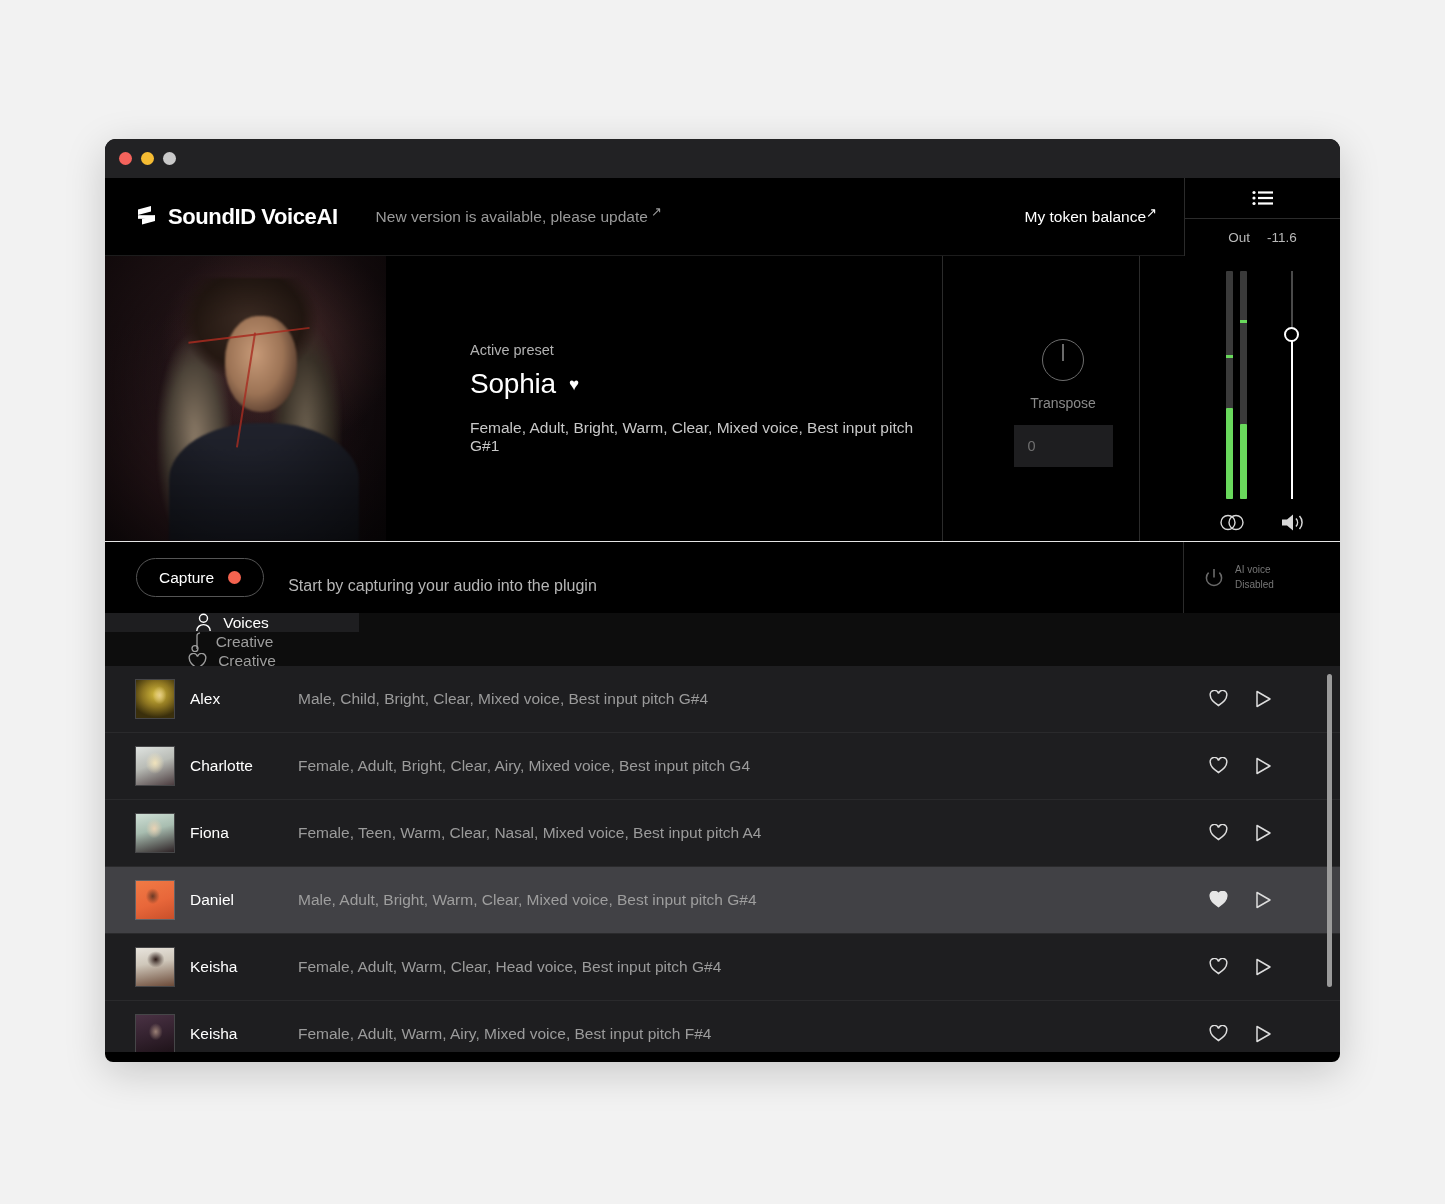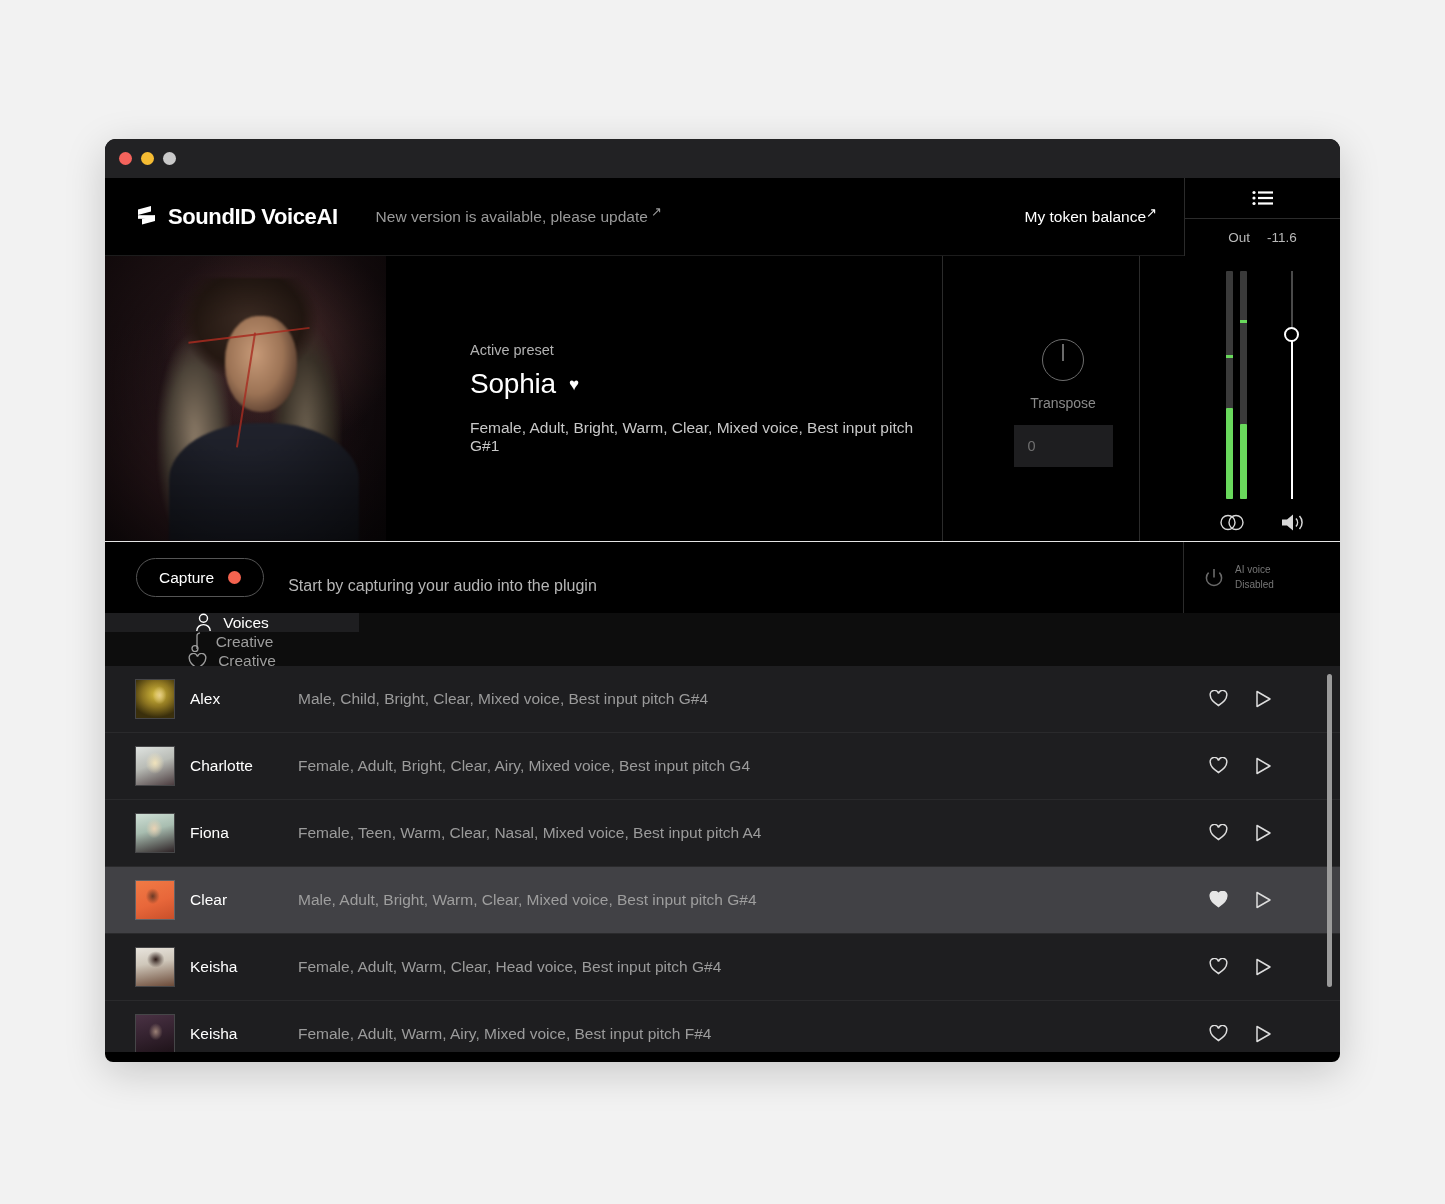--- a/index.html
+++ b/index.html
@@ -467,21 +467,21 @@
               </svg>
           </span>
         </span>
       </div>
 
       <div class="vrow sel">
         <span class="av">
           <i style="background:linear-gradient(160deg,#f07a45 0%,#e8673a 55%,#c94f2a 100%)"></i>
           <i style="background:radial-gradient(ellipse 26% 30% at 44% 40%,#6b3a26 0%,transparent 70%)"></i>
         </span>
-        <span class="vname">Clear</span>
+        <span class="vname">Daniel</span>
         <span class="vtags">Male, Adult, Bright, Warm, Clear, Mixed voice, Best input pitch  G#4</span>
         <span class="vactions">
           <span class="ic">
             <svg width="19" height="17" viewBox="0 0 19 17">
                 <path d="M9.5 15.5S1.3 10.4 1.3 5.6A4.1 4.1 0 0 1 9.5 3.6 4.1 4.1 0 0 1 17.7 5.6c0 4.8-8.2 9.9-8.2 9.9z" fill="#e6e6e6" stroke="#e6e6e6" stroke-width="1.5"></path>
               </svg>
           </span>
           <span class="ic">
             <svg width="17" height="18" viewBox="0 0 17 18">
                 <polygon points="2,1.5 15,9 2,16.5" fill="none" stroke="#ddd" stroke-width="1.5" stroke-linejoin="round"></polygon>

